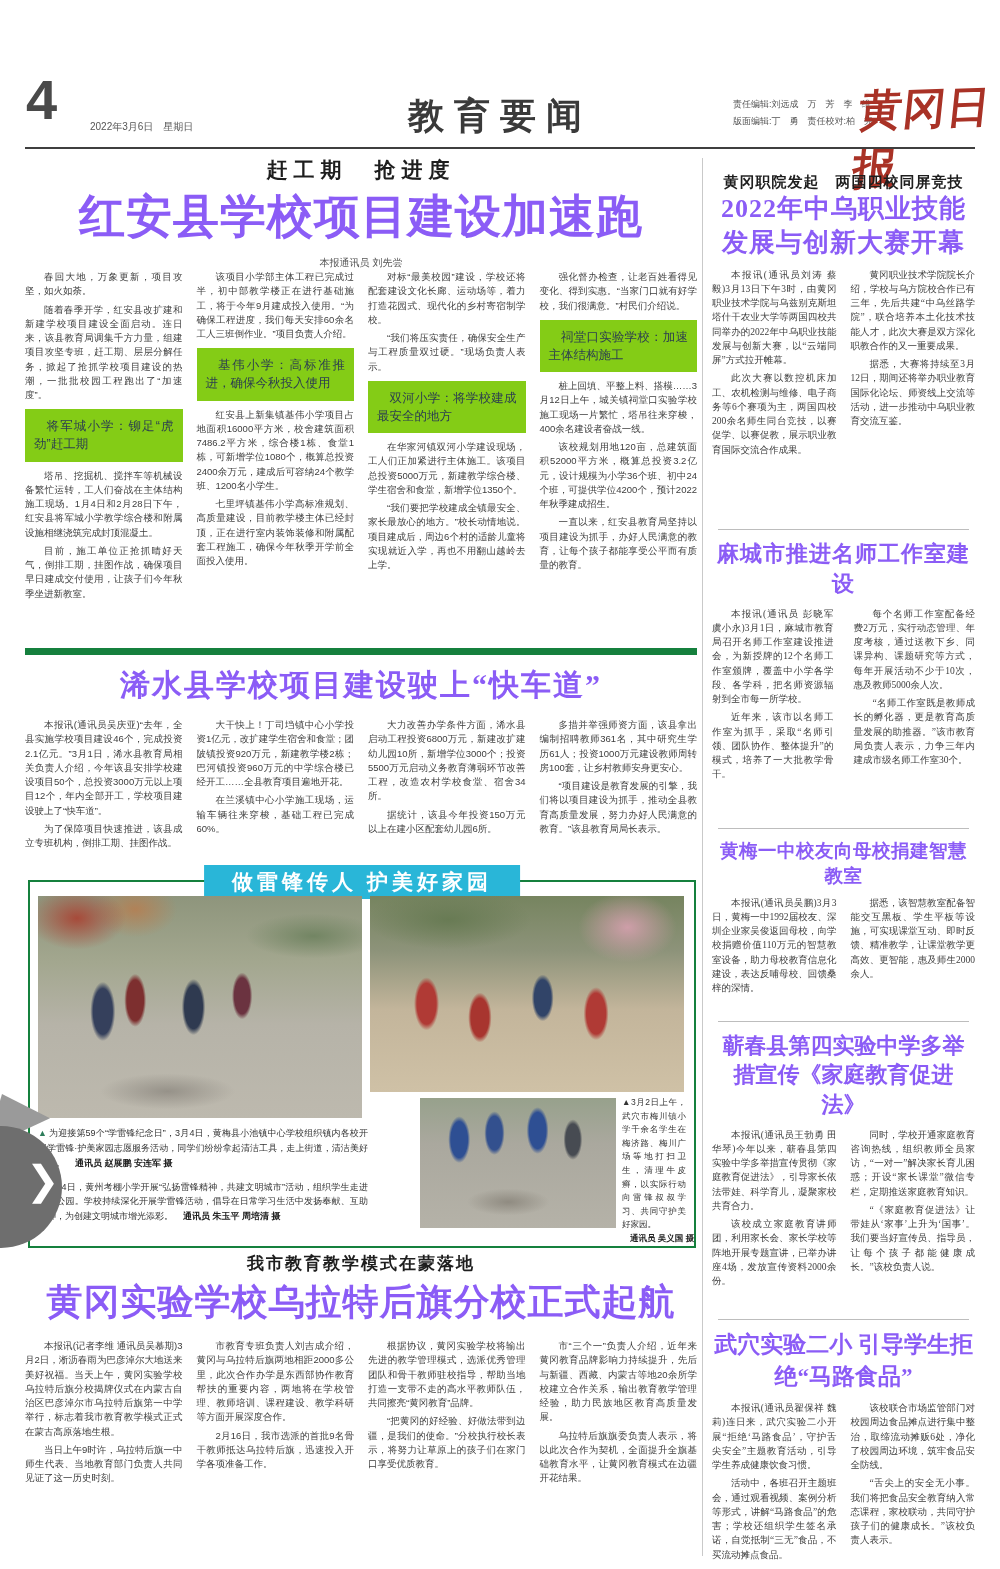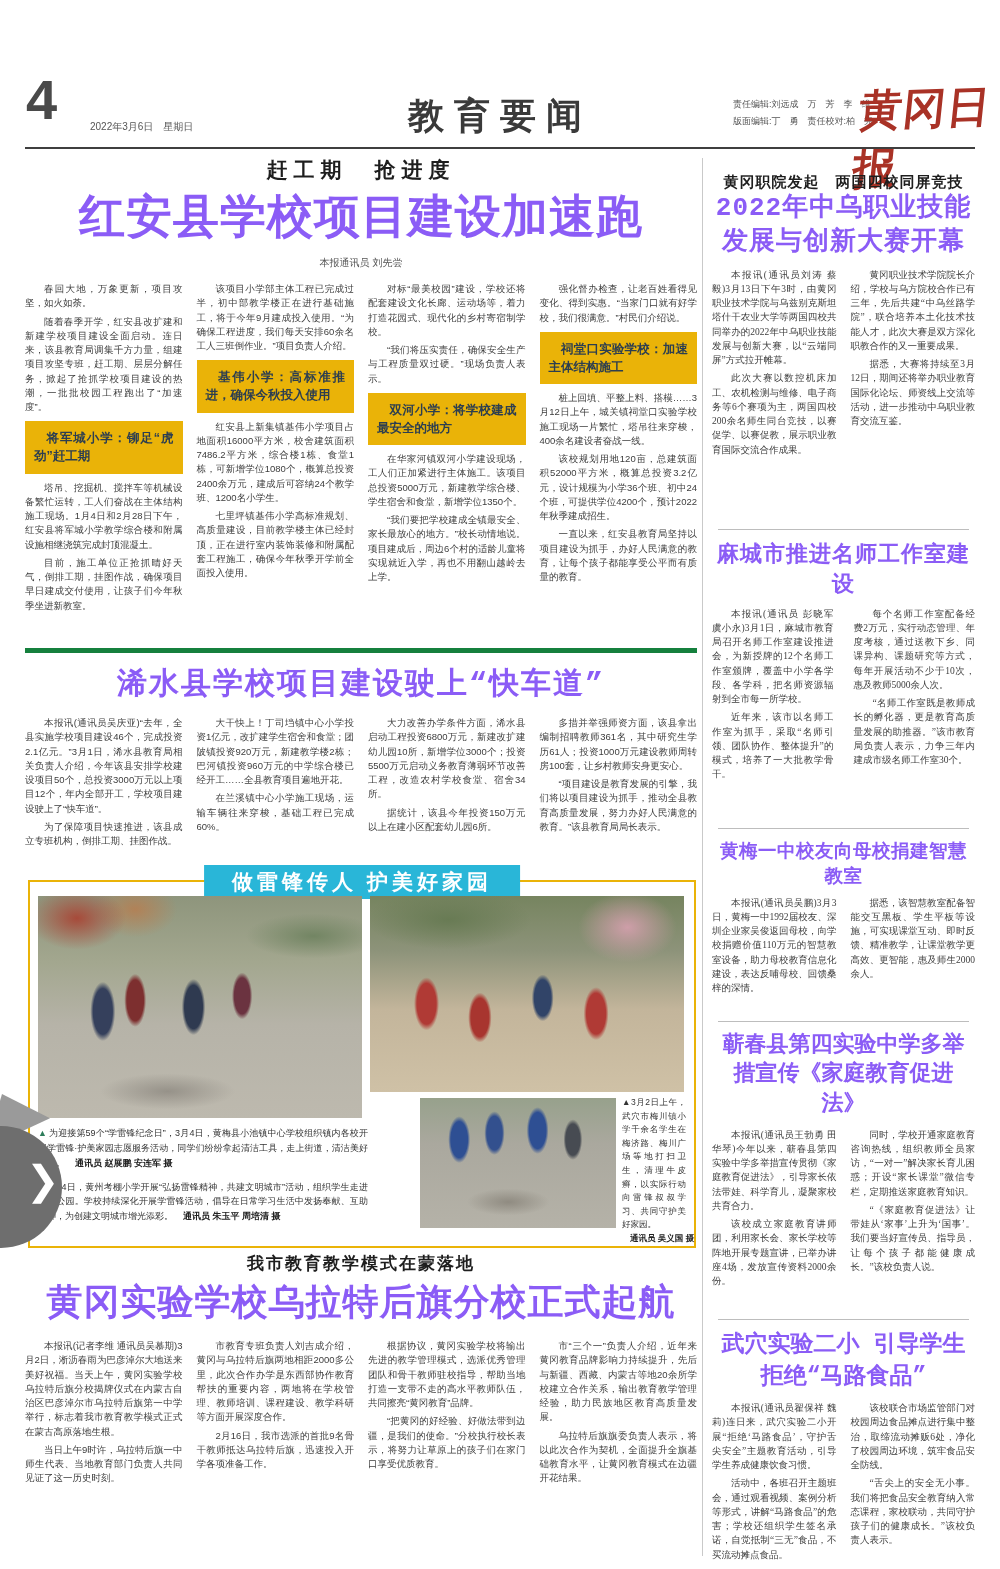--- a/index.html
+++ b/index.html
@@ -14,38 +14,38 @@
   .section-title{position:absolute;left:0;top:92px;width:100%;text-align:center;font-size:36px;font-weight:900;color:#3a3a3a;letter-spacing:10px;}
   .editors{position:absolute;left:733px;top:96px;font-size:9px;color:#555;line-height:1.9;white-space:nowrap;}
   .masthead{position:absolute;left:856px;top:80px;font-size:43px;font-weight:900;color:#a93226;
     font-family:"Liberation Serif","DejaVu Serif",serif;transform:rotate(-2deg) skewX(-8deg);letter-spacing:1px;}
   .header-rule{position:absolute;left:25px;top:147px;width:950px;border-top:2px solid #3f3f3f;}
   
   .v-divider{position:absolute;left:702px;top:158px;height:1398px;border-left:1px solid #c9c9c9;}
   .col-body{display:flex;gap:14px;overflow:hidden;text-align:justify;}
   .col{flex:1;min-width:0;}
   .para{margin:0 0 4px 0;font-size:9.5px;line-height:1.5;text-indent:2em;color:#3d3d3d;}
-  .col-subhead{background:#eab308;color:#2c3e50;font-weight:bold;font-size:12.5px;line-height:1.45;
+  .col-subhead{background:#84cc16;color:#2c3e50;font-weight:normal;font-size:12.5px;line-height:1.45;
     padding:8px 9px;margin:7px 0;text-indent:1em;}
   .kicker{text-align:center;font-weight:600;color:#1e1e1e;}
   .headline{text-align:center;color:#8b5cf6;font-weight:900;}
-  .serif{font-family:Liberation Mono, monospace;}
+  .serif{font-family:Liberation Serif, serif;}
   .byline{text-align:center;font-size:10px;color:#555;}
   
   .main-article{position:absolute;left:25px;top:156px;width:672px;}
   .main-article .kicker{font-size:21px;letter-spacing:6px;}
   .main-article .headline{font-size:46px;letter-spacing:1px;margin-top:2px;}
   .main-article .byline{margin-top:8px;}
-  .main-article .col-body{margin-top:12px;height:386px;}
-  
-  .xishui{position:absolute;left:25px;top:648px;width:672px;border-top:5px solid #15803d;padding-top:10px;}
+  .main-article .col-body{height:386px;}
+  
+  .xishui{position:absolute;left:25px;top:648px;width:672px;border-top:7px solid #15803d;padding-top:10px;}
   .xishui .headline{font-size:30px;letter-spacing:2px;}
   .xishui .col-body{margin-top:12px;height:150px;}
   
-  .photo-box{position:absolute;left:28px;top:880px;width:664px;height:364px;border:2px solid #eab308;background:#fff;}
+  .photo-box{position:absolute;left:28px;top:880px;width:664px;height:364px;border:2px solid #15803d;background:#fff;}
   .banner{position:absolute;left:50%;top:-17px;transform:translateX(-50%);background:#29b6d8;color:#fff;
     font-size:21px;font-weight:bold;letter-spacing:4px;padding:3px 28px;white-space:nowrap;}
   .photo{position:absolute;}
   .photo-left{left:8px;top:14px;width:324px;height:222px;
     background:
       radial-gradient(ellipse 70px 45px at 12% 10%, rgba(170,60,45,.85), transparent 70%),
       radial-gradient(ellipse 60px 40px at 30% 6%, rgba(190,120,70,.7), transparent 70%),
       radial-gradient(ellipse 90px 30px at 85% 18%, rgba(110,130,95,.9), transparent 75%),
       radial-gradient(ellipse 16px 38px at 20% 52%, #35405c 60%, transparent 78%),
       radial-gradient(ellipse 14px 34px at 30% 47%, #7d2f2f 60%, transparent 78%),

